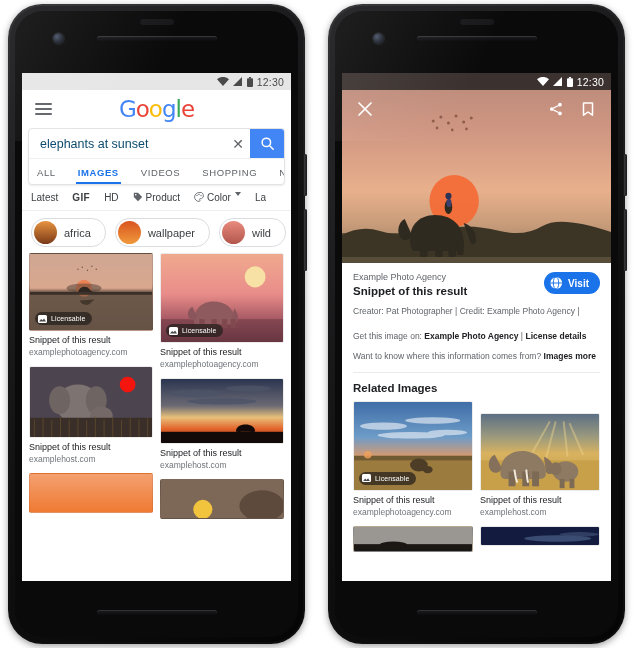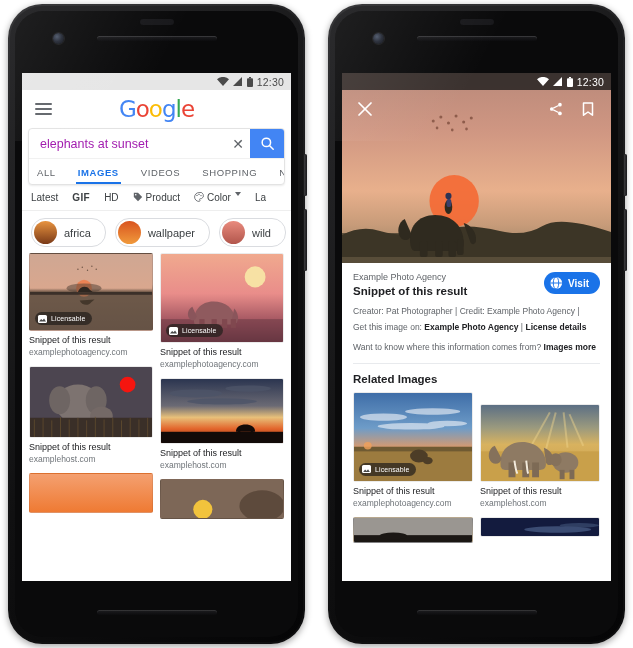--- a/index.html
+++ b/index.html
@@ -62,21 +62,21 @@
          font-family:"DejaVu Sans","Liberation Sans",sans-serif;}
   .glogo span:nth-child(1){color:#4285F4}.glogo span:nth-child(2){color:#EA4335}
   .glogo span:nth-child(3){color:#FBBC05}.glogo span:nth-child(4){color:#4285F4}
   .glogo span:nth-child(5){color:#34A853}.glogo span:nth-child(6){color:#EA4335}
 
   
   .searchwrap{padding:0 6px;}
   .searchcard{border:1px solid #e3e3e3;border-radius:4px;background:#fff;
               box-shadow:0 1px 2px rgba(0,0,0,.08);overflow:hidden;}
   .srow{display:flex;align-items:center;height:29px;}
-  .sq{flex:1;padding-left:11px;font-size:12.5px;color:#a21caf;
+  .sq{flex:1;padding-left:11px;font-size:12.5px;color:#0c4a6e;
       white-space:nowrap;overflow:hidden;}
   .sclear{width:24px;text-align:center;color:#5f6368;font-size:14px;line-height:1;}
   .sbtn{width:34px;height:29px;background:#4285F4;display:flex;align-items:center;
         justify-content:center;flex-shrink:0;}
   .tabs{display:flex;align-items:flex-end;height:25px;padding:0 8px;overflow:hidden;
         border-top:1px solid #f1f1f1;}
   .tab{font-size:9.5px;letter-spacing:.6px;color:#5f6368;padding:0 0 6px 0;
        margin-right:22px;white-space:nowrap;position:relative;}
   .tab.active{color:#1a73e8;font-weight:bold;}
   .tab.active:after{content:"";position:absolute;left:-2px;right:-2px;bottom:0;
@@ -119,21 +119,21 @@
   .heroactions .sp{flex:1;}
   .hicon{width:22px;height:22px;display:flex;align-items:center;justify-content:center;}
   .infopanel{padding:9px 11px 0;}
   .agency{font-size:9px;color:#5f6368;}
   .vtitle{font-size:11.5px;font-weight:bold;color:#202124;margin-top:3px;}
   .visitbtn{position:absolute;right:11px;top:9px;display:flex;align-items:center;gap:5px;
        height:22px;padding:0 11px 0 5px;border-radius:12px;background:#1a73e8;}
   .visitbtn .vt{font-size:10px;color:#fff;font-weight:bold;}
   .meta{font-size:8.5px;color:#5f6368;line-height:1.55;margin-top:8px;}
   .meta b{color:#202124;font-weight:bold;}
-  .meta .row2{margin-top:3px;}
+  .meta .row2{margin-top:12px;}
   .learn{font-size:8.5px;color:#5f6368;margin-top:7px;line-height:1.45;}
   .learn b{color:#202124;font-weight:bold;}
   .hr{height:1px;background:#e8eaed;margin:9px 0 0;}
   .relhead{font-size:11.5px;font-weight:bold;color:#202124;padding:9px 11px 7px;}
   .relgrid{display:flex;gap:7px;padding:0 11px;}
 </style>
 </head>
 <body>
 
 <div class="stage">

